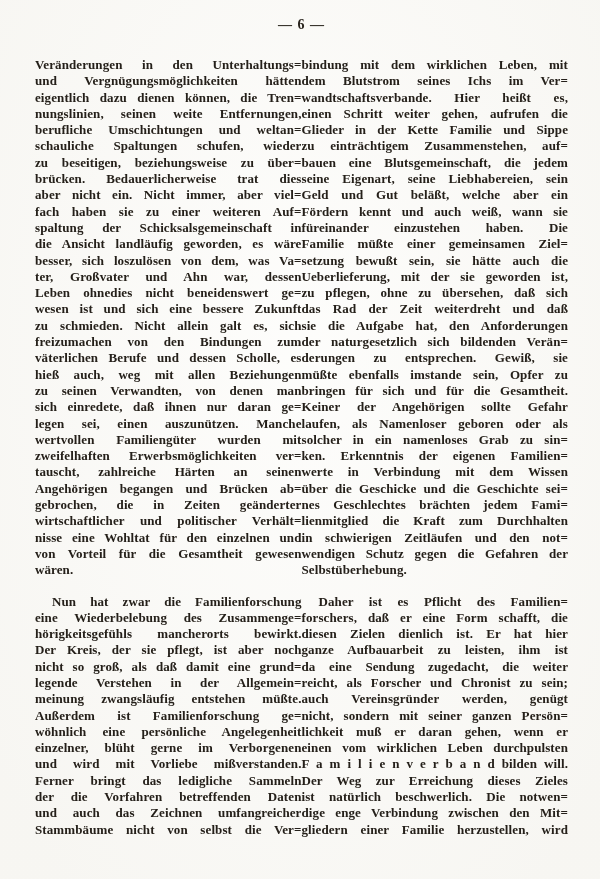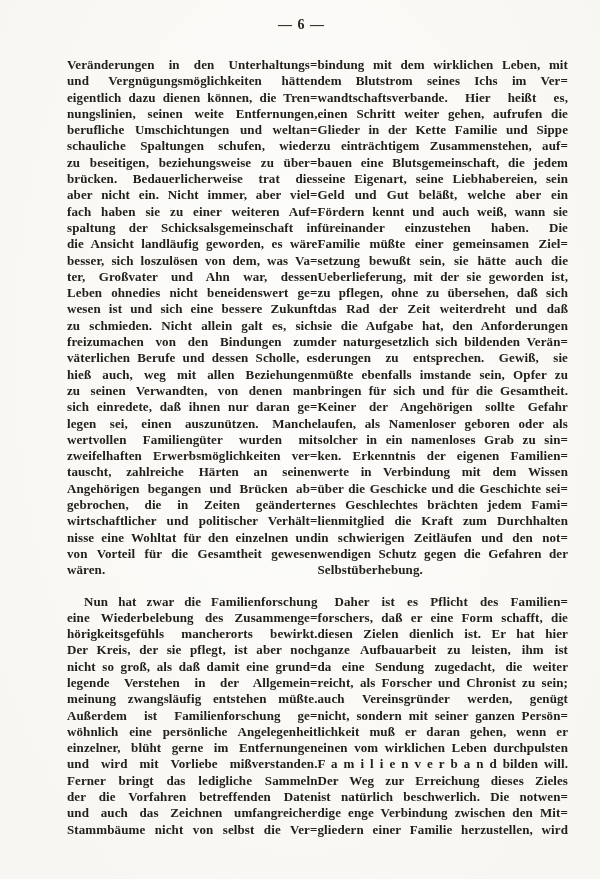--- a/index.html
+++ b/index.html
@@ -27,21 +27,20 @@
   .pagehead {
     text-align: center;
     font-size: 14px;
     letter-spacing: 1px;
     color: #2a251e;
     margin-bottom: 24px;
     font-weight: bold;
   }
   .columns {
     display: flex;
-    margin-left: 32px;
   }
   .col {
     flex: 1 1 0;
     min-width: 0;
     font-size: 13px;
     line-height: 16.3px;
     letter-spacing: 0.1px;
   }
   .para + .para {
     margin-top: 15px;
@@ -104,21 +103,21 @@
         <div class="para">
           <div class="line indent">Nun hat zwar die Familienforschung</div>
           <div class="line">eine Wiederbelebung des Zusammenge=</div>
           <div class="line">hörigkeitsgefühls mancherorts bewirkt.</div>
           <div class="line">Der Kreis, der sie pflegt, ist aber noch</div>
           <div class="line">nicht so groß, als daß damit eine grund=</div>
           <div class="line">legende Verstehen in der Allgemein=</div>
           <div class="line">meinung zwangsläufig entstehen müßte.</div>
           <div class="line">Außerdem ist Familienforschung ge=</div>
           <div class="line">wöhnlich eine persönliche Angelegenheit</div>
-          <div class="line">einzelner, blüht gerne im Entfernungen</div>
+          <div class="line">einzelner, blüht gerne im Verborgenen</div>
           <div class="line">und wird mit Vorliebe mißverstanden.</div>
           <div class="line">Ferner bringt das ledigliche Sammeln</div>
           <div class="line">der die Vorfahren betreffenden Daten</div>
           <div class="line">und auch das Zeichnen umfangreicher</div>
           <div class="line">Stammbäume nicht von selbst die Ver=</div>
         </div>
       </div>
     <div class="col">
         <div class="para">
           <div class="line">bindung mit dem wirklichen Leben, mit</div>

